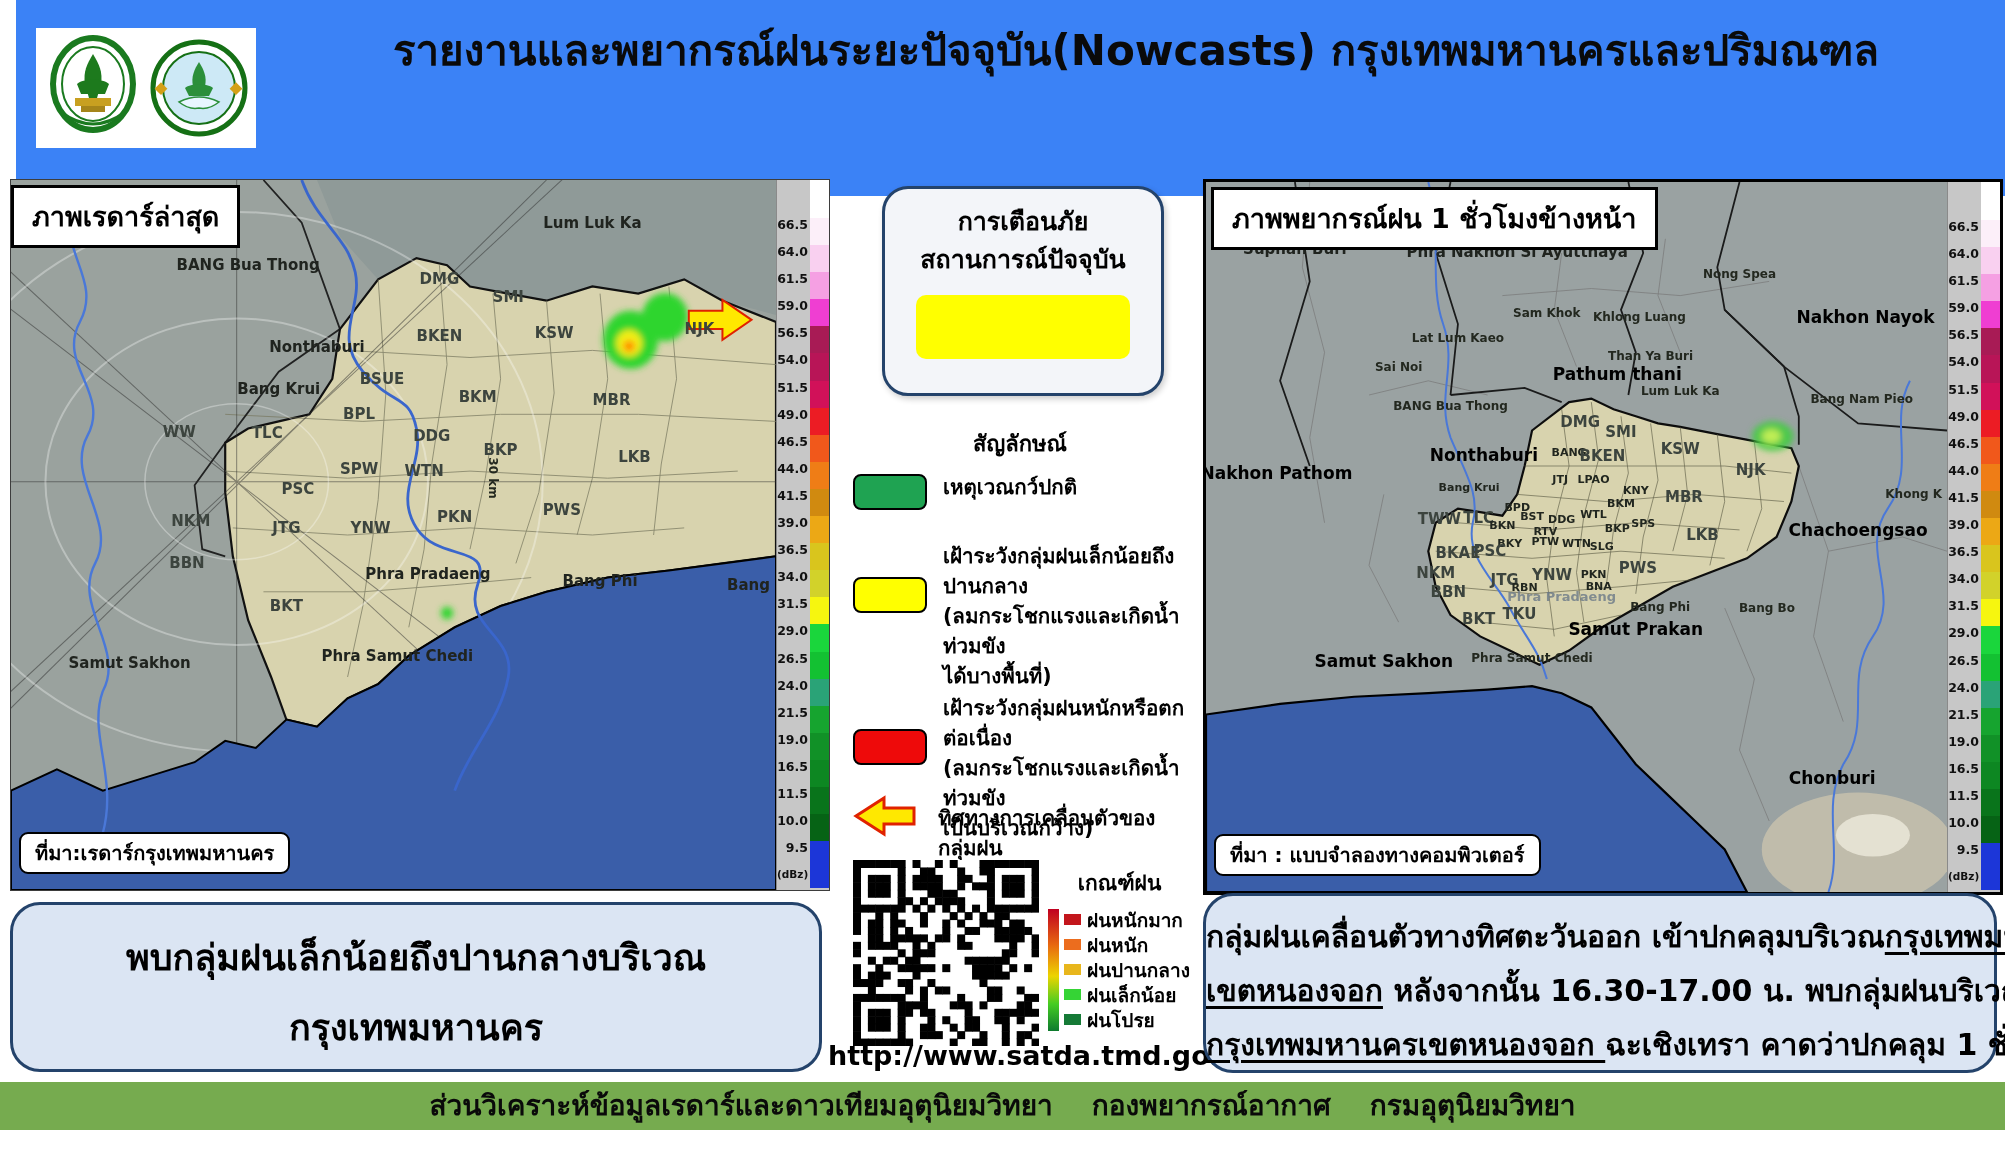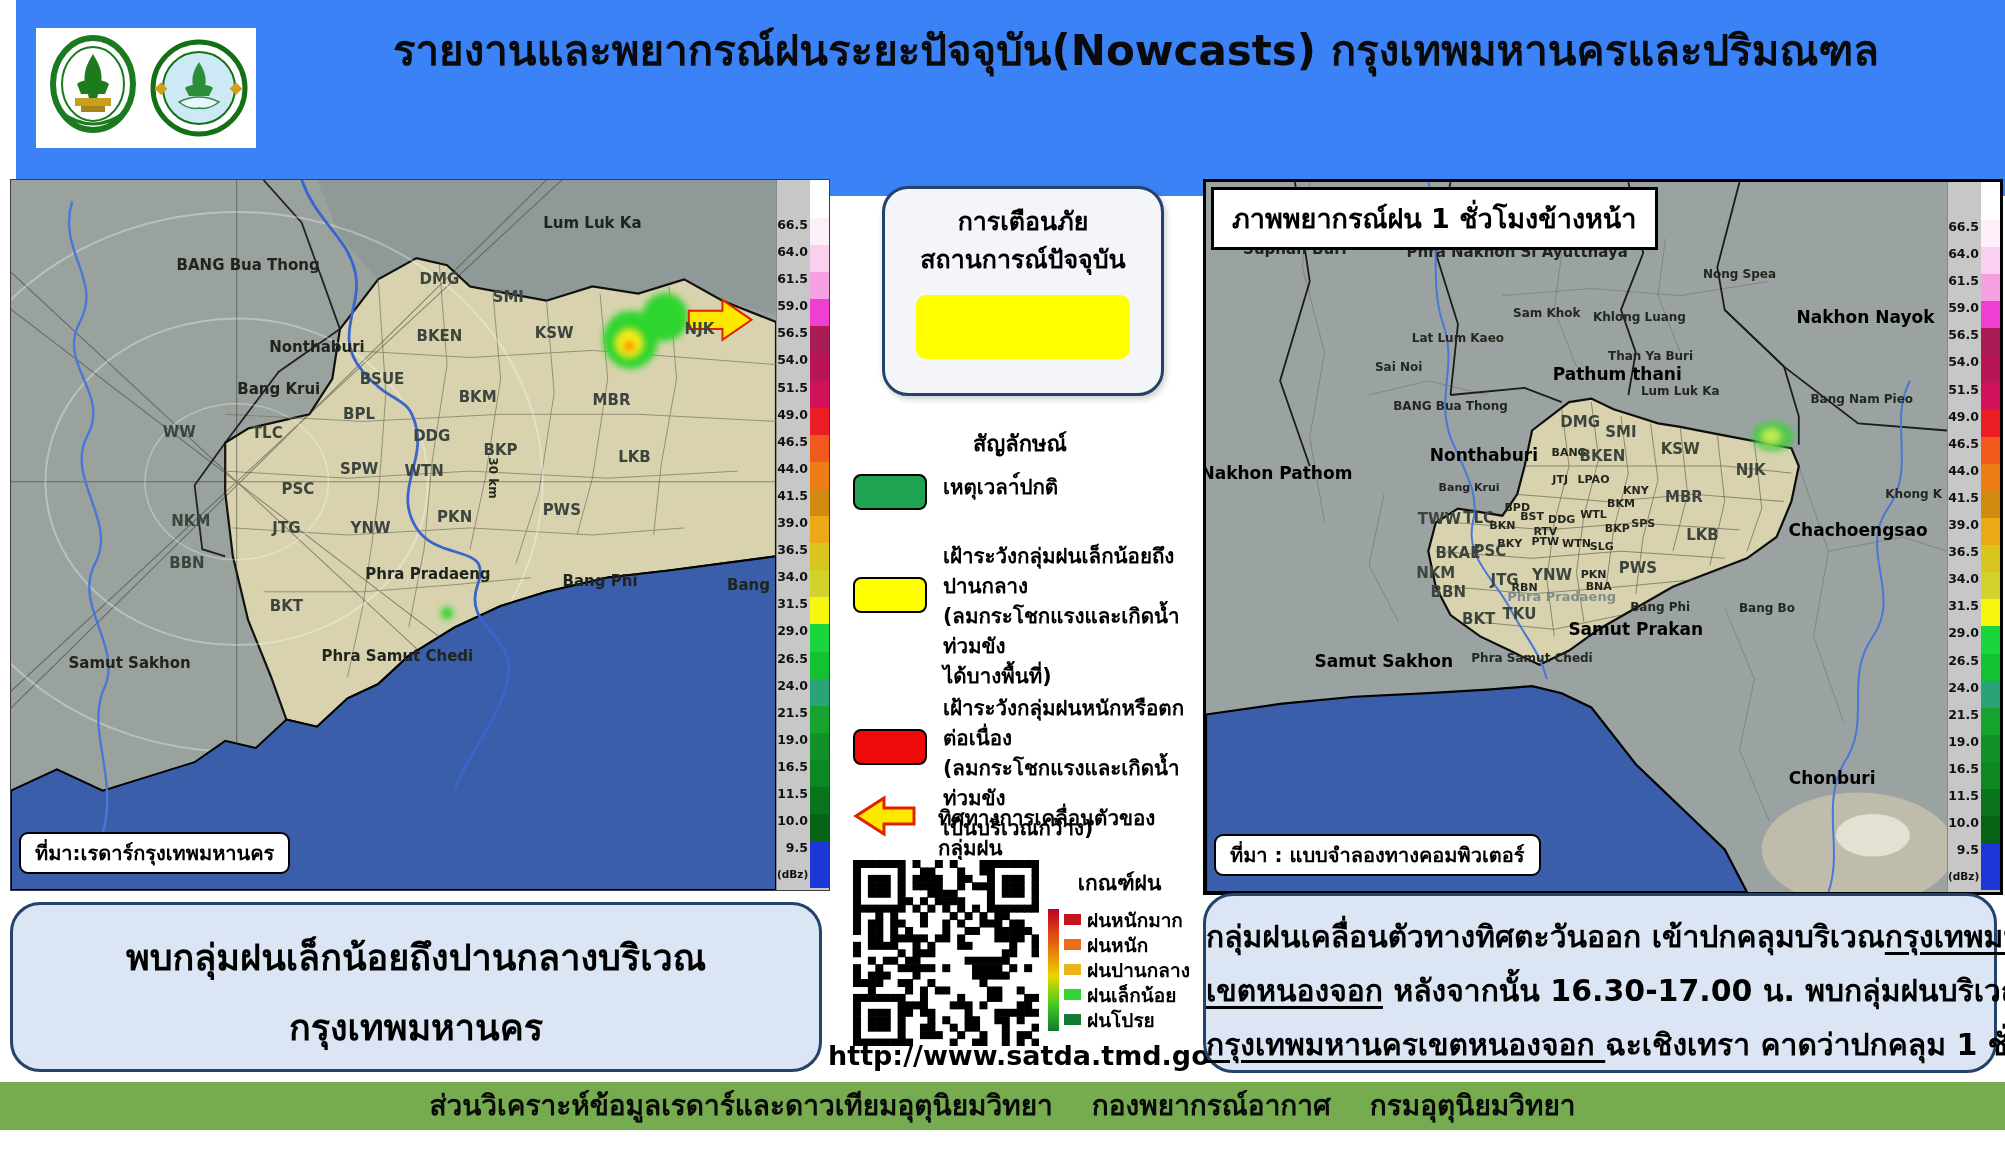--- a/index.html
+++ b/index.html
@@ -198,20 +198,21 @@
         <div class="ml ml-code" style="left: 47%; top: 49%;">YNW</div>
         <div class="ml ml-code" style="left: 23%; top: 54%;">BBN</div>
         <div class="ml ml-md" style="left: 54.5%; top: 55.5%;">Phra Pradaeng</div>
         <div class="ml ml-md" style="left: 77%; top: 56.5%;">Bang Phi</div>
         <div class="ml ml-md" style="left: 97.5%; top: 57%;">Bang B</div>
         <div class="ml ml-code" style="left: 36%; top: 60%;">BKT</div>
         <div class="ml ml-md" style="left: 15.5%; top: 68%;">Samut Sakhon</div>
         <div class="ml ml-md" style="left: 50.5%; top: 67%;">Phra Samut Chedi</div>
         <div class="ml ml-sm" style="left: 63%; top: 42%; transform: translate(-50%, -50%) rotate(90deg);">30 km</div>
       </div>
+    <div class="map-title" id="left-map-title">ภาพเรดาร์ล่าสุด</div>
     <div class="map-source" id="left-map-source">ที่มา:เรดาร์กรุงเทพมหานคร</div>
   </div>
   <div class="colorbar" id="left-colorbar">
       <div class="cb-row cb-top">
         <span class="cb-lab"></span>
         <span class="cb-col" style="background: rgb(255, 255, 255);"></span>
       </div>
       <div class="cb-row ">
         <span class="cb-lab">66.5</span>
         <span class="cb-col" style="background: rgb(252, 239, 249);"></span>
@@ -319,21 +320,21 @@
   <div class="warn-line">การเตือนภัย</div>
   <div class="warn-line">สถานการณ์ปัจจุบัน</div>
   <div id="status-box" style="background: rgb(255, 255, 0);"></div>
 </div>
 
 <div class="abs" id="legend-title">สัญลักษณ์</div>
 <div id="legend-items">
     <div class="abs lrow" id="lrow-0">
       <div class="lswatch" style="background: rgb(31, 163, 82);"></div>
       <div class="llines">
-        <div>เหตุเวลา์ปกติ</div>
+        <div>เหตุเวณกว์ปกติ</div>
       </div>
     </div>
     <div class="abs lrow" id="lrow-1">
       <div class="lswatch" style="background: rgb(255, 255, 0);"></div>
       <div class="llines">
         <div>เฝ้าระวังกลุ่มฝนเล็กน้อยถึงปานกลาง</div>
         <div>(ลมกระโชกแรงและเกิดน้ำท่วมขัง</div>
         <div>ได้บางพื้นที่)</div>
       </div>
     </div>

